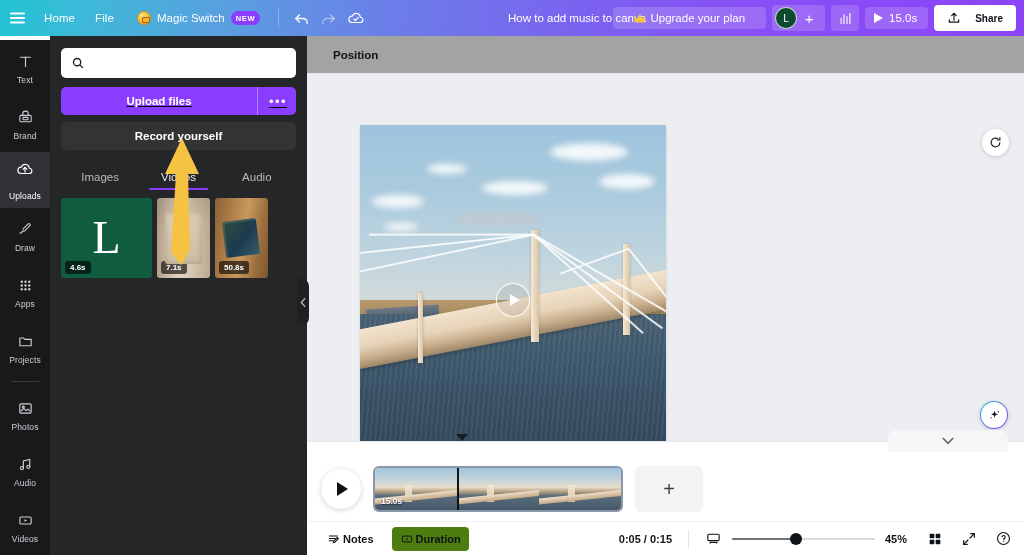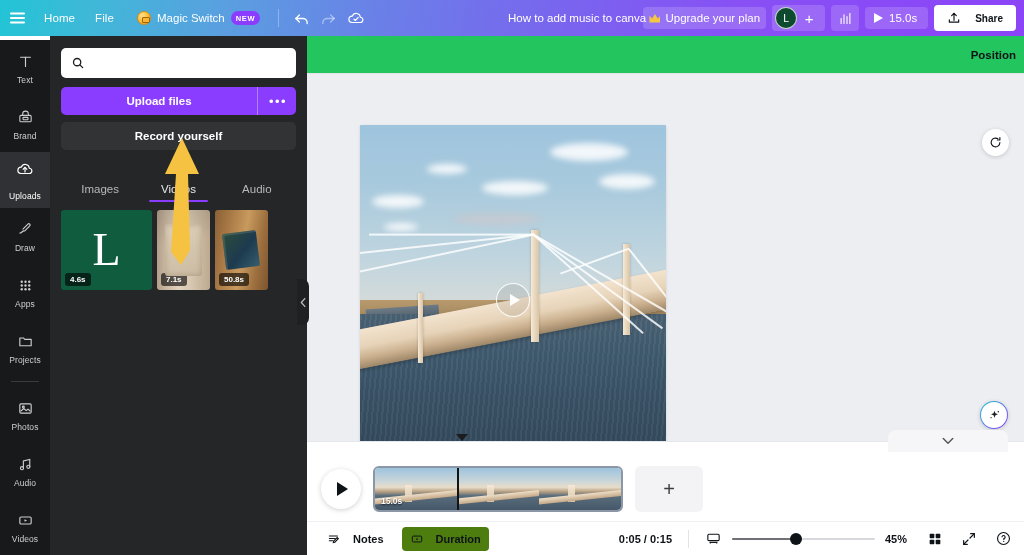--- a/index.html
+++ b/index.html
@@ -60,21 +60,21 @@
   .doc-title {
     font-size: 11.5px; color: #fff; padding: 5px 8px; border-radius: 4px; cursor: text;
     white-space: nowrap;
   }
   .tb-right {
     position: absolute; right: 8px; top: 0; height: 36px;
     display: flex; align-items: center; gap: 6px;
   }
   .upgrade {
     display: flex; align-items: center; gap: 5px;
-    background: rgba(255,255,255,.16); padding: 5px 6px; border-radius: 4px;
+    background: rgba(255,255,255,.16); padding: 5px 21px; border-radius: 4px;
     font-size: 11.5px; cursor: pointer; white-space: nowrap;
   }
   .crown {
     width: 11px; height: 9px; flex: none;
     background: #f5c544;
     clip-path: polygon(0% 100%, 0% 25%, 25% 55%, 50% 5%, 75% 55%, 100% 25%, 100% 100%);
   }
   .avatar-group {
     display: flex; align-items: center; gap: 2px;
     background: rgba(255,255,255,.16); border-radius: 4px; padding: 2px 6px 2px 3px;
@@ -126,38 +126,38 @@
   }
   .search-wrap {
     position: relative; height: 30px; background: #fff; border-radius: 5px;
     display: flex; align-items: center; padding: 0 10px; gap: 7px;
   }
   .search-input {
     border: 0; outline: 0; width: 100%; font-size: 11.5px; color: #2b2c2e;
     font-family: "Liberation Sans", sans-serif; background: transparent;
   }
   .search-input::placeholder { color: #8f9194; }
-  .upload-row { display: flex; margin-top: 9px; height: 28px; }
+  .upload-row { display: flex; margin-top: 9px; height: 28px; text-decoration: underline; }
   .upload-btn {
     flex: 1; background: #8b3dff; color: #fff; font-size: 11.5px; font-weight: bold;
     display: flex; align-items: center; justify-content: center;
     border-radius: 5px 0 0 5px; cursor: pointer;
     border-right: 1px solid rgba(255,255,255,.35);
   }
   .upload-more {
     width: 38px; background: #8b3dff; color: #fff; border-radius: 0 5px 5px 0;
     display: flex; align-items: center; justify-content: center; cursor: pointer;
     font-size: 13px; letter-spacing: 1.4px; padding-left: 2px;
   }
   .record-btn {
     margin-top: 7px; height: 28px; background: #323335; color: #fff;
     font-size: 11.5px; font-weight: bold; border-radius: 5px;
     display: flex; align-items: center; justify-content: center; cursor: pointer;
   }
-  .tabs { display: flex; margin-top: 26px; justify-content: center; }
+  .tabs { display: flex; margin-top: 14px; justify-content: center; }
   .tab {
     flex: 1; text-align: center; font-size: 11.5px; color: #b6b8bb;
     padding: 7px 0 9px 0; cursor: pointer; position: relative;
   }
   .tab.active { color: #e7e8ea; }
   .tab.active::after {
     content: ""; position: absolute; left: 12%; right: 12%; bottom: 2px;
     height: 2px; background: #8b3dff; border-radius: 2px;
   }
   .thumbs { display: flex; gap: 5px; margin-top: 6px; }
@@ -198,22 +198,22 @@
     display: flex; align-items: center; justify-content: center; cursor: pointer;
     color: #b8babd; font-size: 8px;
   }
 
   
   .main {
     position: absolute; left: 307px; top: 36px; width: 717px; height: 519px;
     background: #edeef2;
   }
   .pos-bar {
-    height: 38px; background: #22c55e; display: flex; align-items: center;
-    padding-left: 4px; border-bottom: 1px solid #e3e4e8; justify-content: flex-end;
+    height: 38px; background: #a3a3a3; display: flex; align-items: center;
+    padding-left: 18px; border-bottom: 1px solid #e3e4e8;
   }
   .pos-label { font-size: 11.5px; color: #0e1318; font-weight: bold; cursor: pointer;
     padding: 5px 8px; border-radius: 4px; }
   .canvas-area {
     position: relative; height: 367px; background: #edeef2;
     display: flex; align-items: center; justify-content: center;
   }
   .canvas {
     position: absolute; left: 53px; top: 51px; width: 306px; height: 350px;
     border-radius: 1px; overflow: hidden;
@@ -340,21 +340,21 @@
     width: 68px; height: 46px; border-radius: 6px; background: #f3f3f5;
     display: flex; align-items: center; justify-content: center; cursor: pointer;
     color: #3b3d42; font-size: 20px; flex: none;
   }
   .tl-bottom {
     position: absolute; left: 0; bottom: 0; width: 717px; height: 34px;
     display: flex; align-items: center; padding: 0 12px; gap: 10px;
     border-top: 1px solid #f0f0f2;
   }
   .tl-btn {
-    display: flex; align-items: center; gap: 12px; font-size: 11px; color: #0e1318;
+    display: flex; align-items: center; gap: 2px; font-size: 11px; color: #0e1318;
     padding: 5px 8px; border-radius: 4px; cursor: pointer; font-weight: bold;
   }
   .tl-btn.chip { background: #4d7c0f; }
   .time-display { font-size: 11px; color: #0e1318; font-weight: bold; margin-left: auto; }
   .vsep { width: 1px; height: 18px; background: #e2e3e6; margin: 0 6px; }
   .zoom-slider { width: 143px; height: 14px; position: relative; cursor: pointer; }
   .zoom-track {
     position: absolute; left: 0; right: 0; top: 6px; height: 2px;
     background: #d8d9dd; border-radius: 2px;
   }

